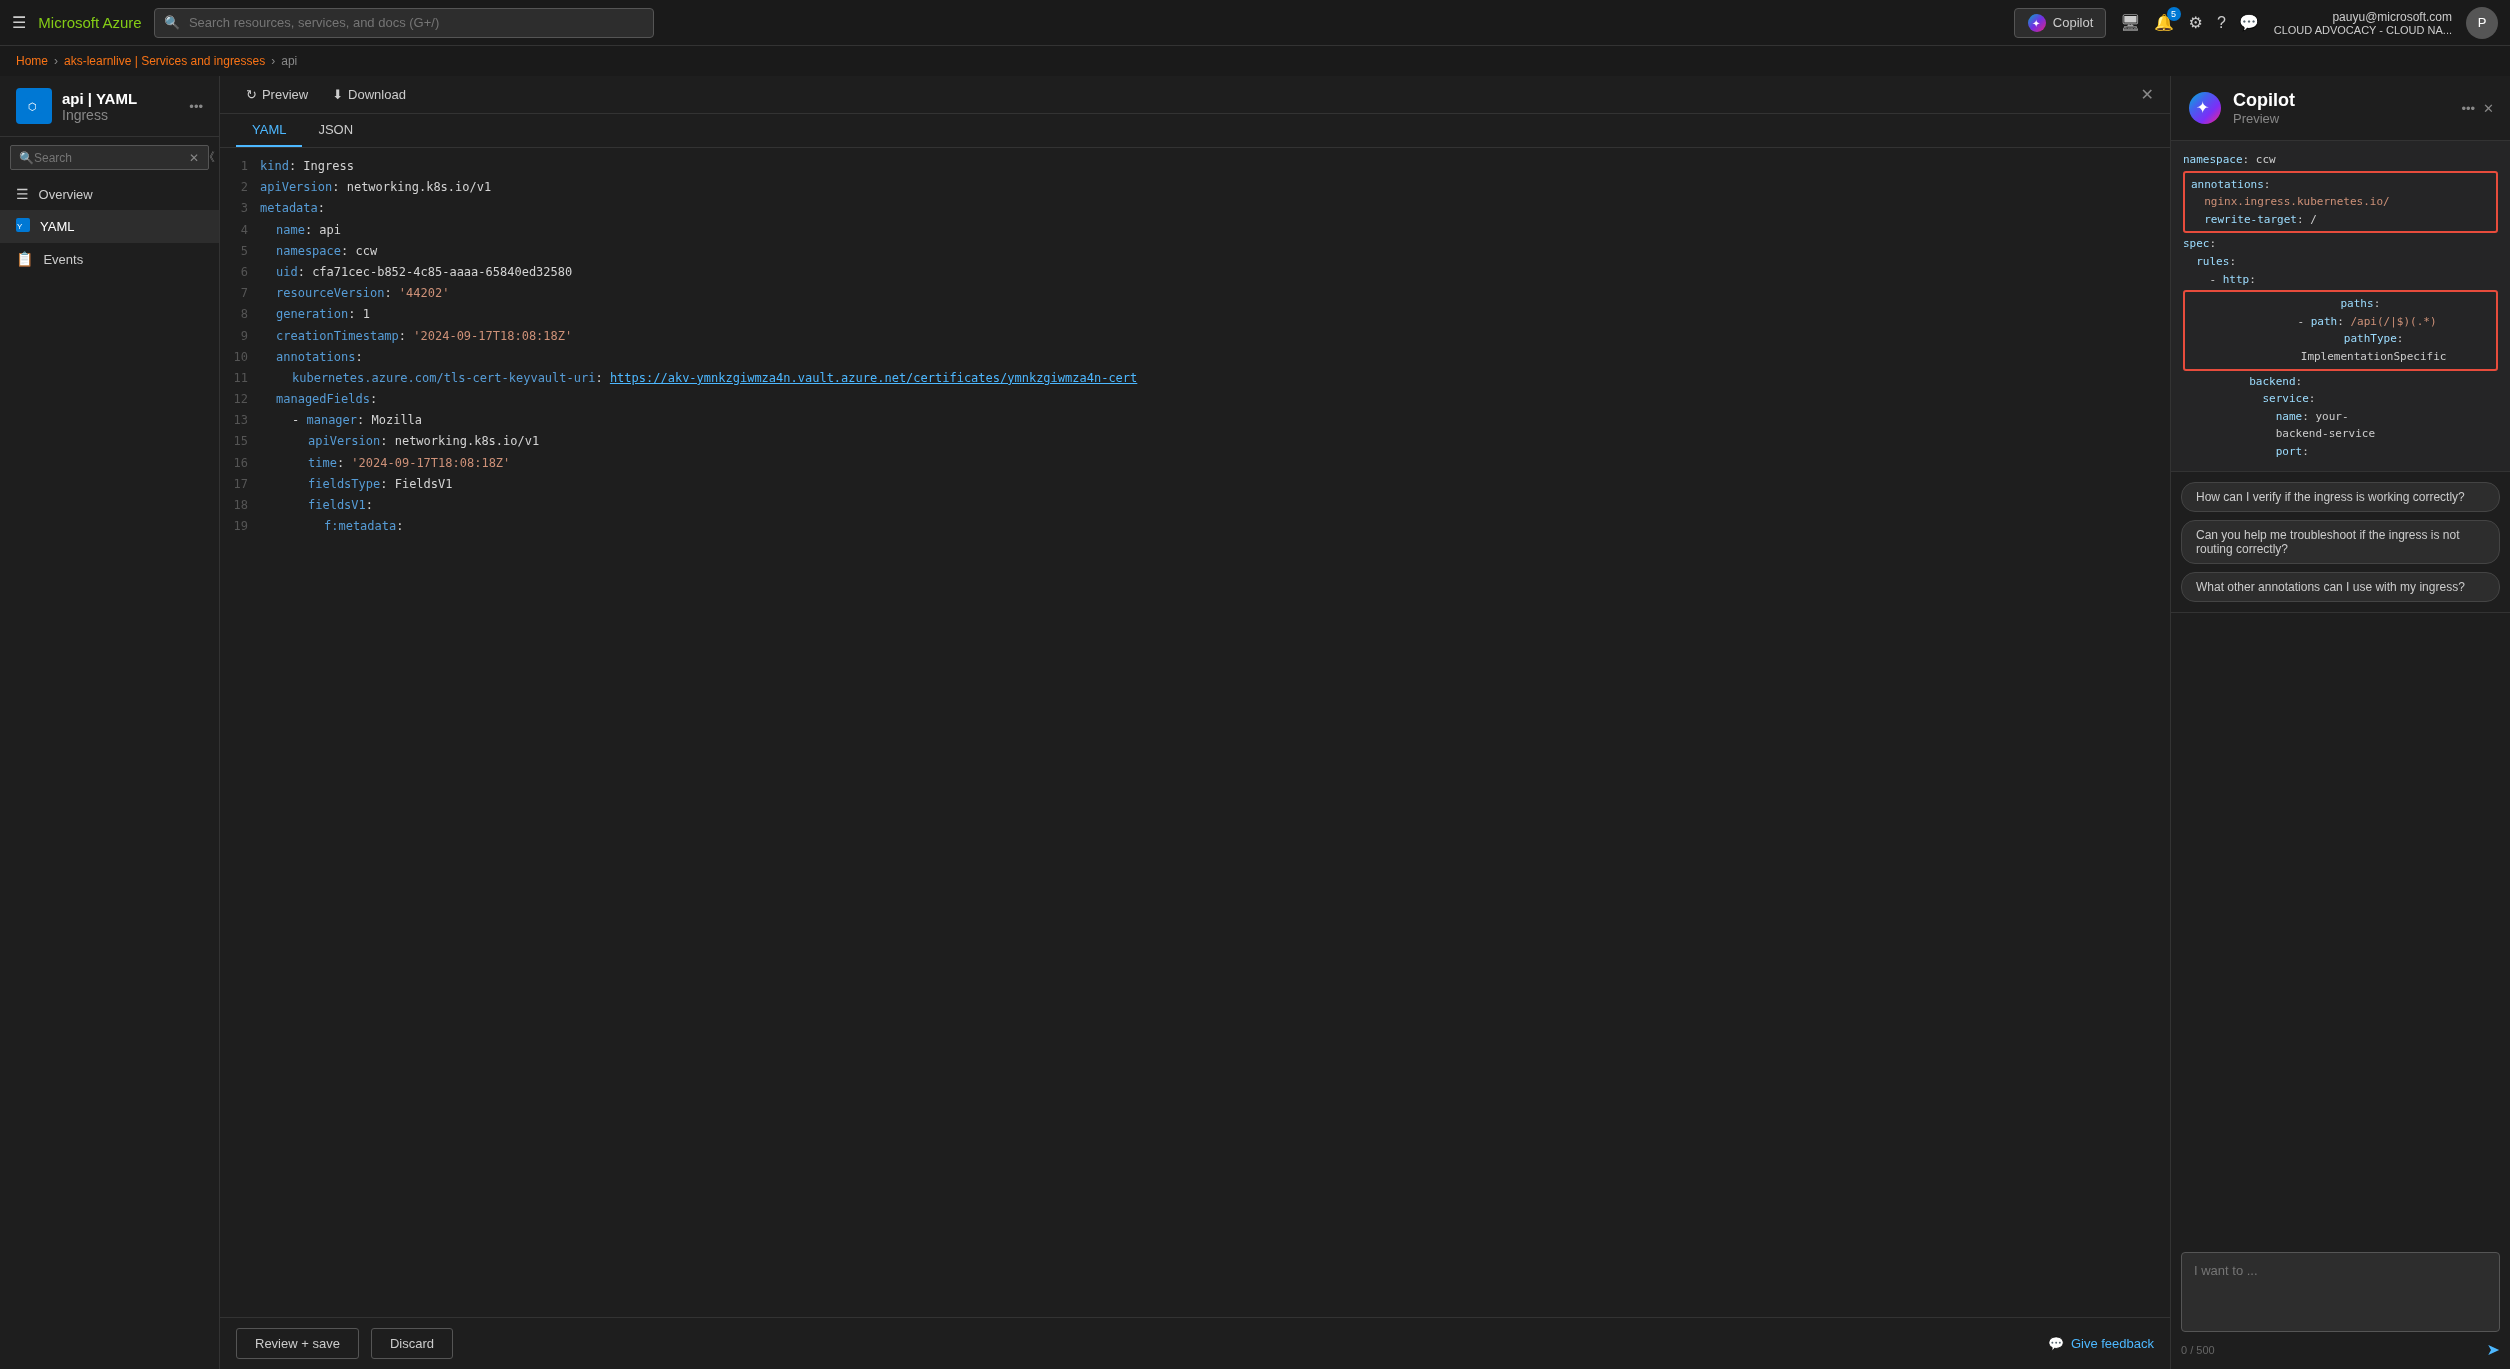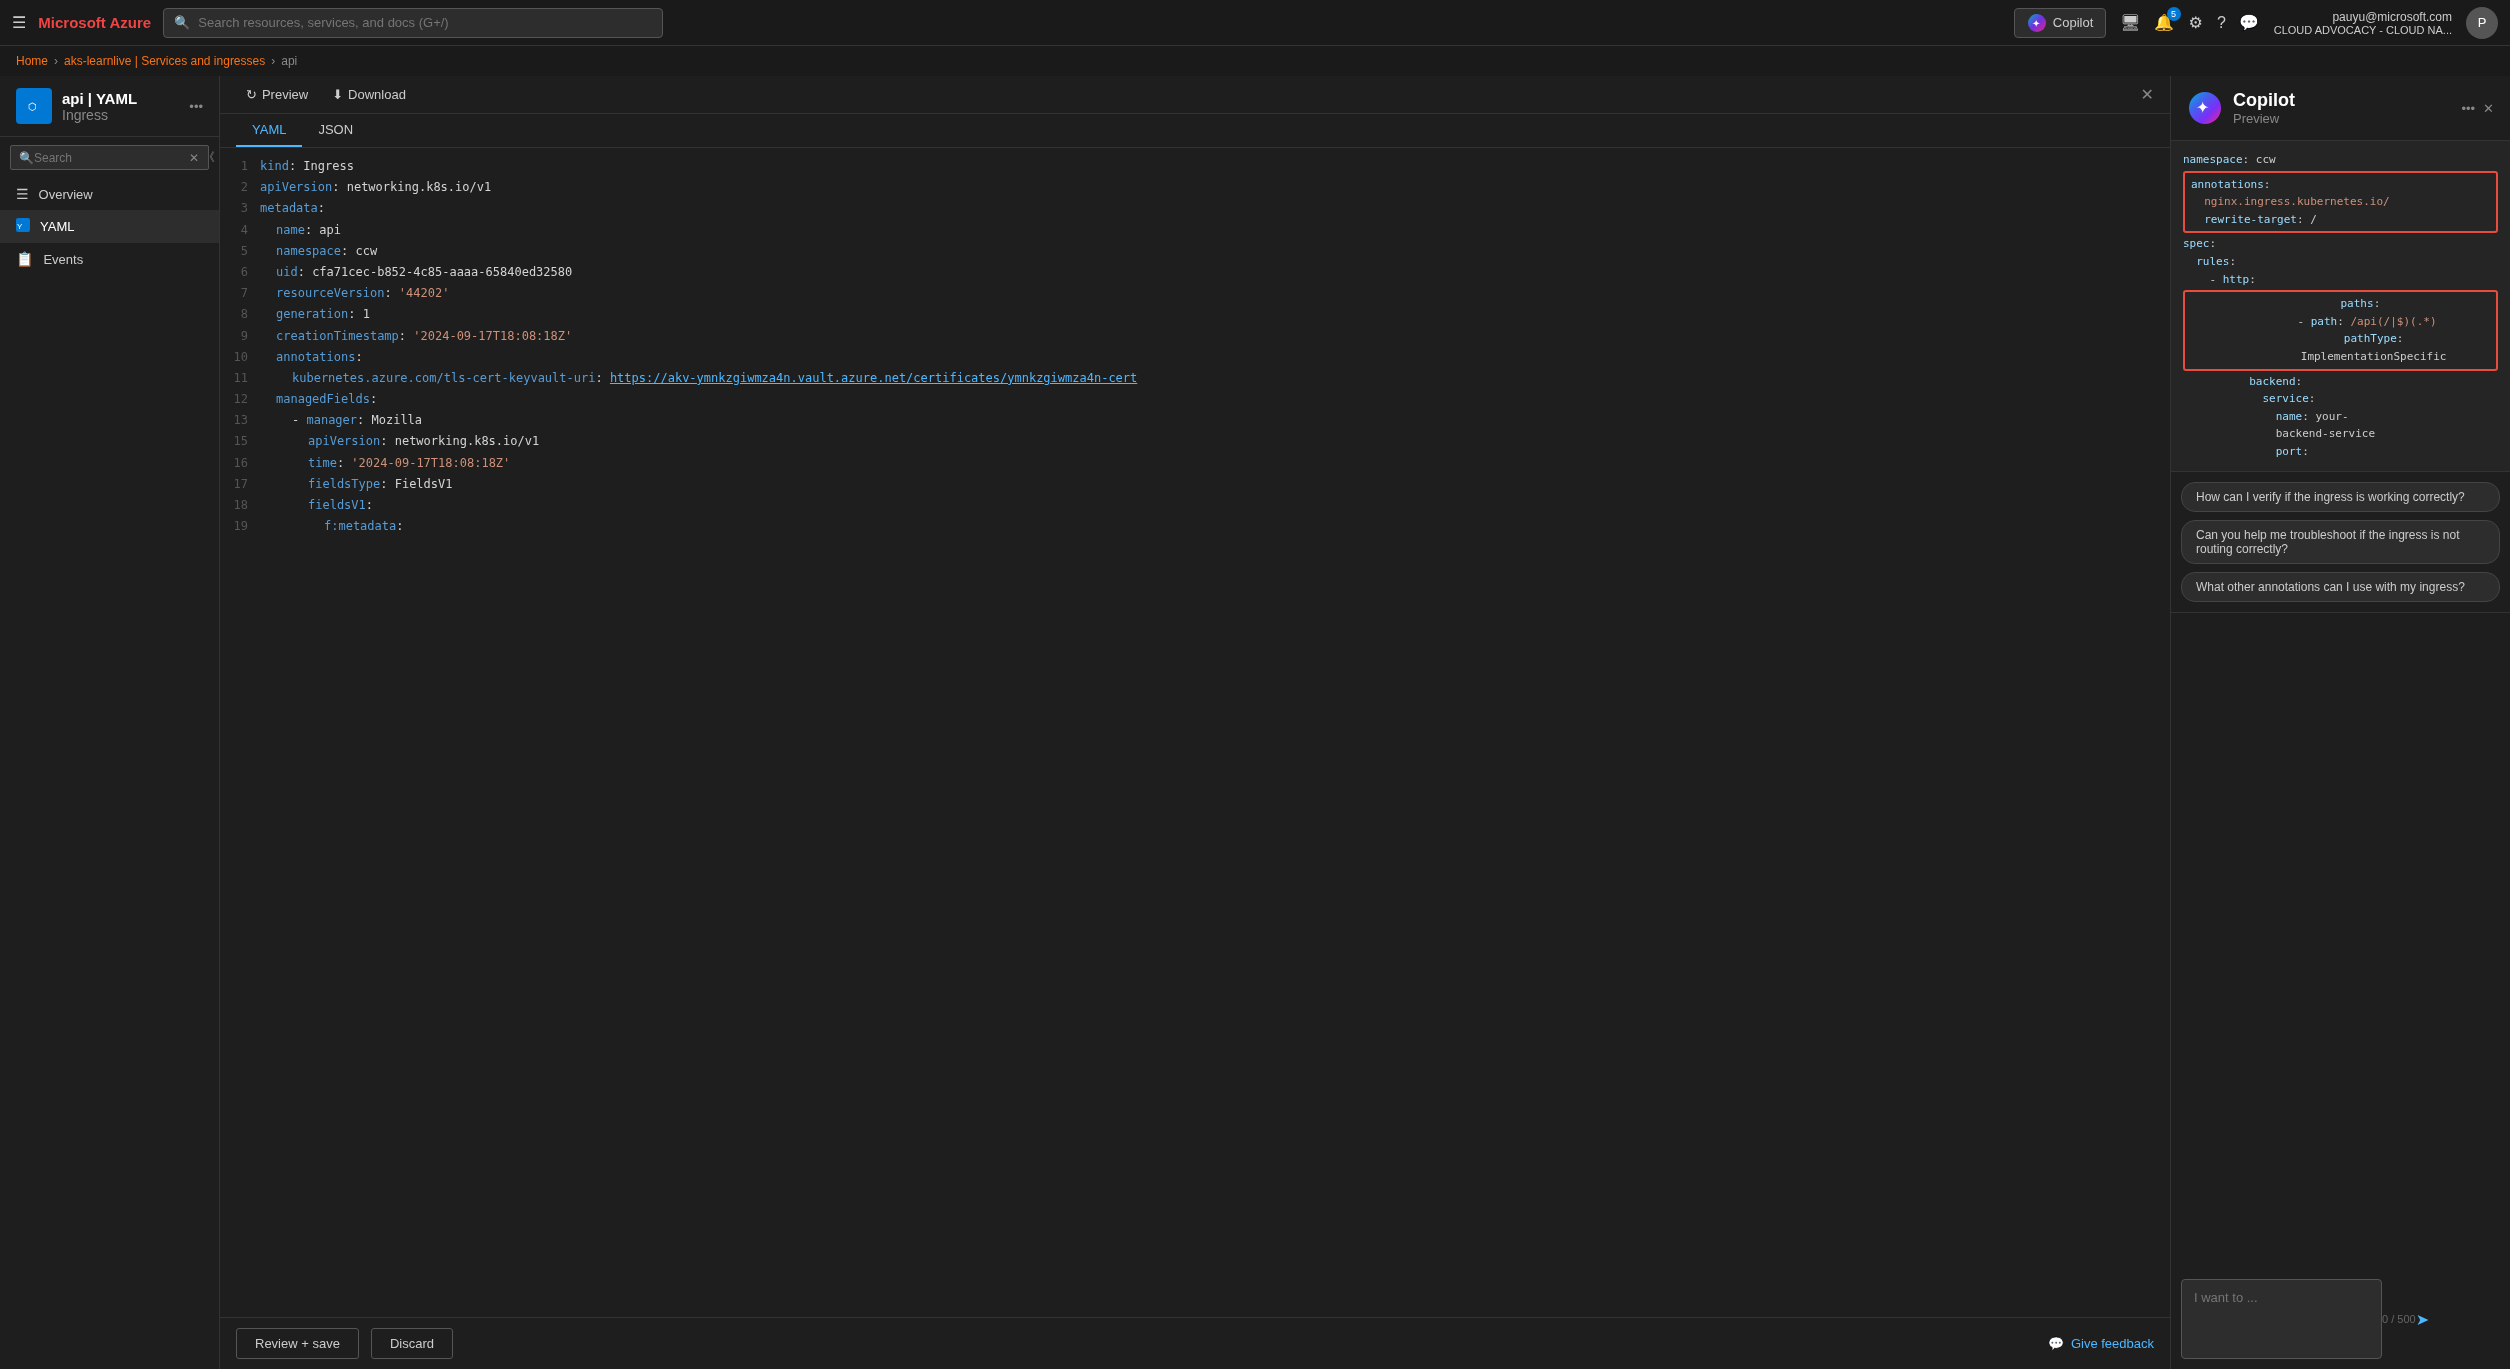--- a/index.html
+++ b/index.html
@@ -19,21 +19,21 @@
       background: #1a1a1a;
       border-bottom: 1px solid #333;
       display: flex;
       align-items: center;
       padding: 0 12px;
       height: 46px;
       gap: 12px;
       flex-shrink: 0;
     }
     .hamburger-icon { cursor: pointer; font-size: 16px; color: #ccc; }
-    .brand-name { color: #ef4444; font-size: 15px; font-weight: 700; white-space: nowrap; text-align: right; }
+    .brand-name { color: #84cc16; font-size: 15px; font-weight: 400; white-space: nowrap; text-align: right; }
     .search-bar {
       flex: 1;
       max-width: 500px;
       background: #2d2d2d;
       border: 1px solid #555;
       border-radius: 4px;
       display: flex;
       align-items: center;
       padding: 0 10px;
       height: 30px;
@@ -338,21 +338,22 @@
       font-size: 12px;
       color: #ccc;
       cursor: pointer;
       display: inline-block;
     }
 
     .copilot-input-area {
       margin-top: auto;
       padding: 10px;
       display: flex;
-      flex-direction: row;
+      flex-direction: column;
+      gap: 8px;
     }
     .copilot-textarea {
       background: #2d2d2d;
       border: 1px solid #555;
       border-radius: 4px;
       color: #ccc;
       font-size: 13px;
       padding: 10px 12px;
       resize: none;
       height: 80px;

